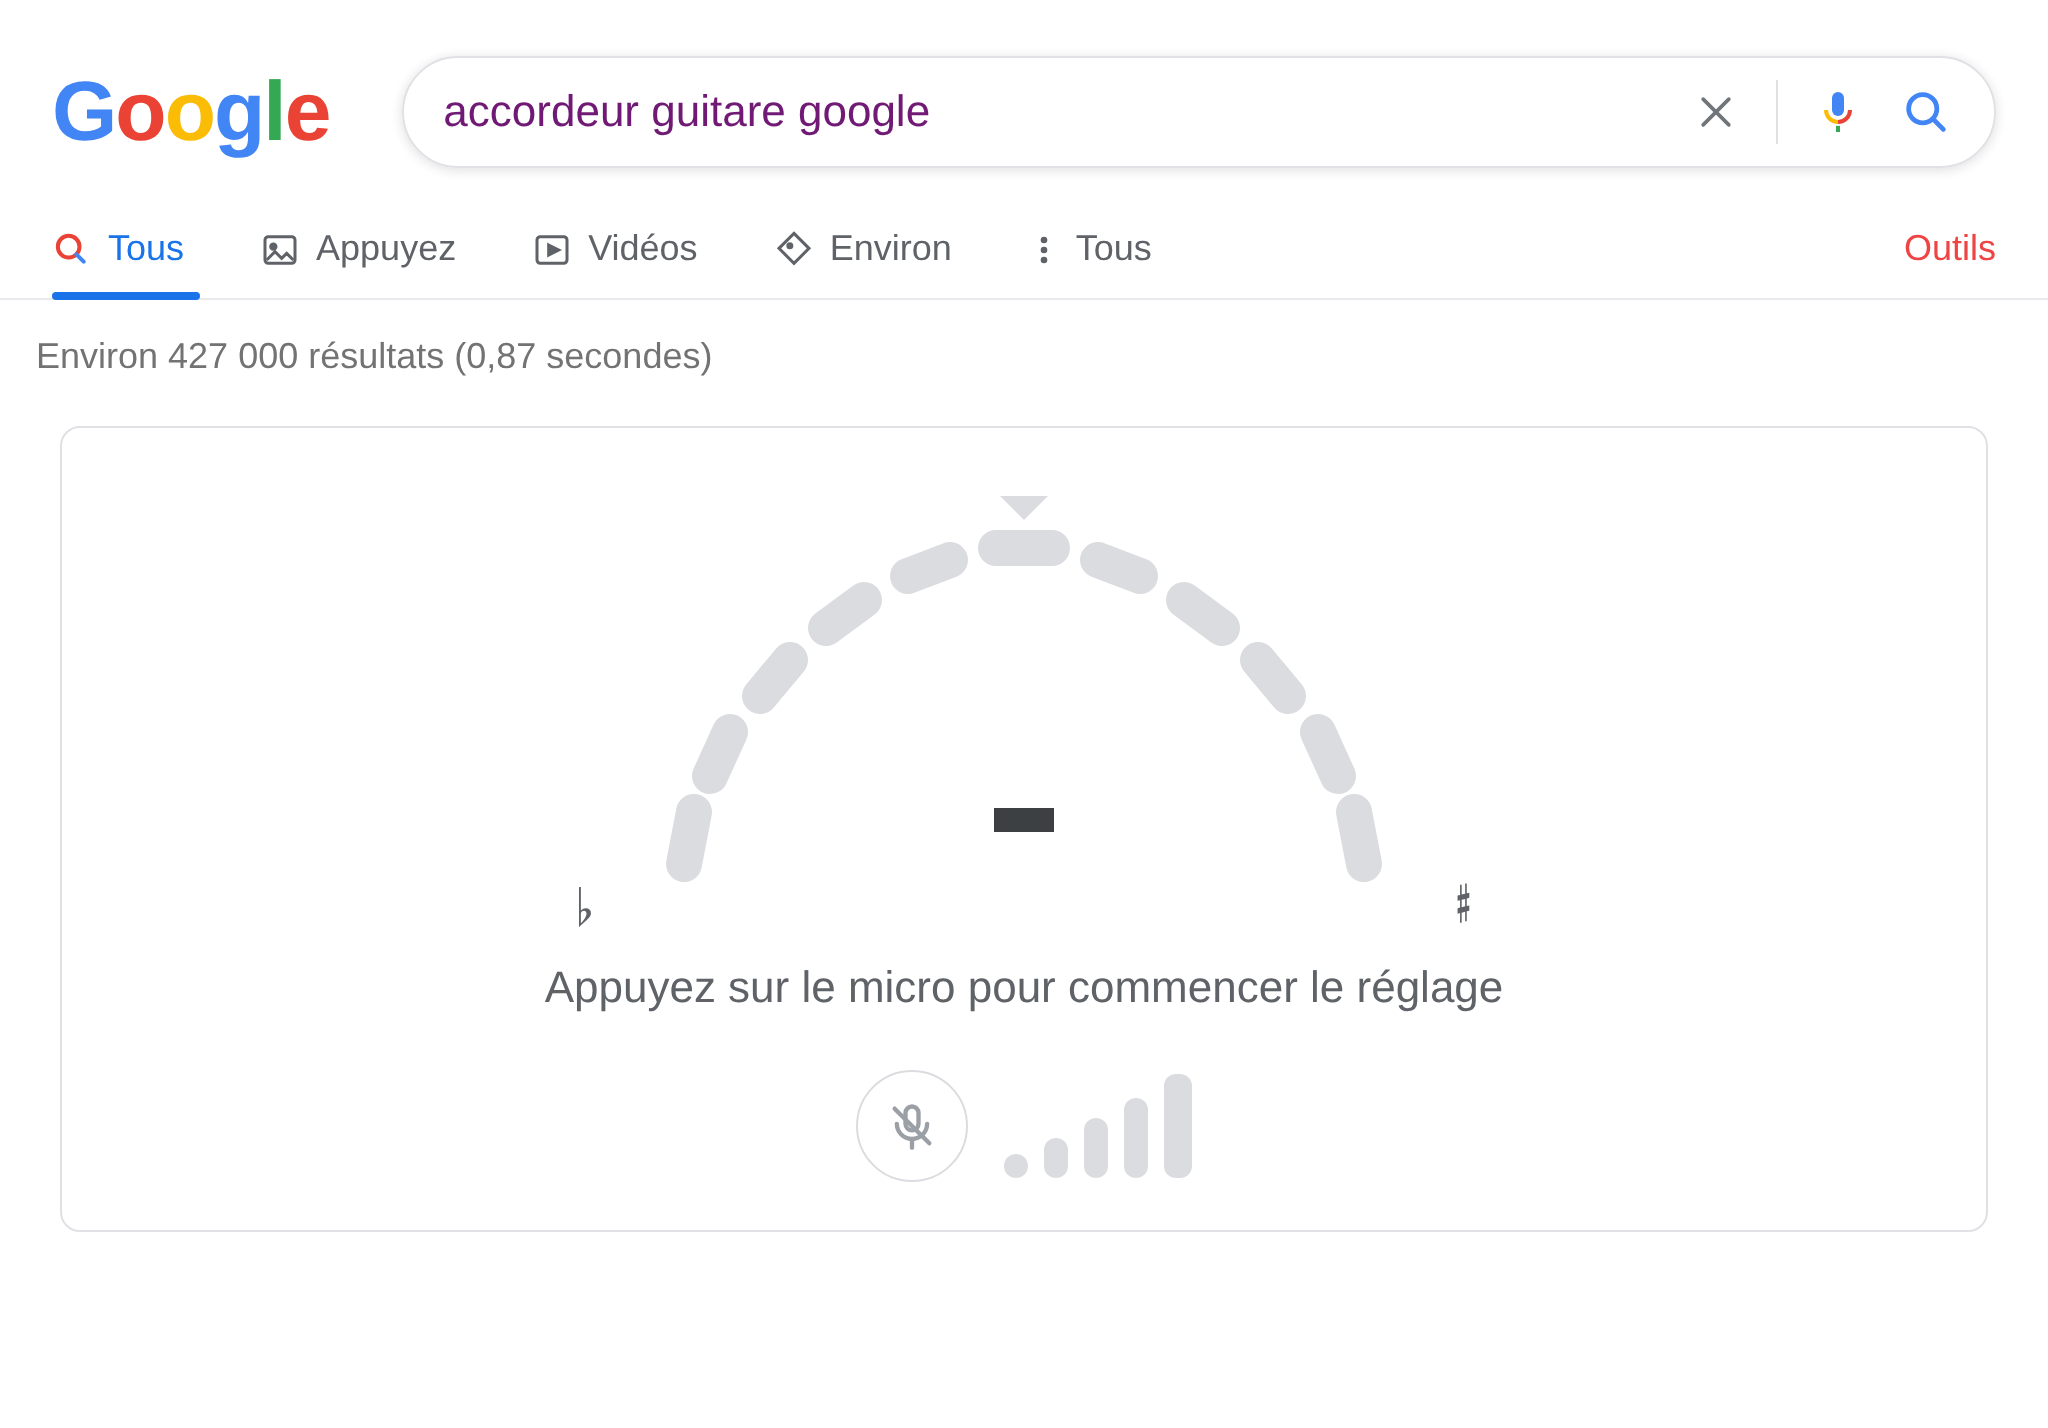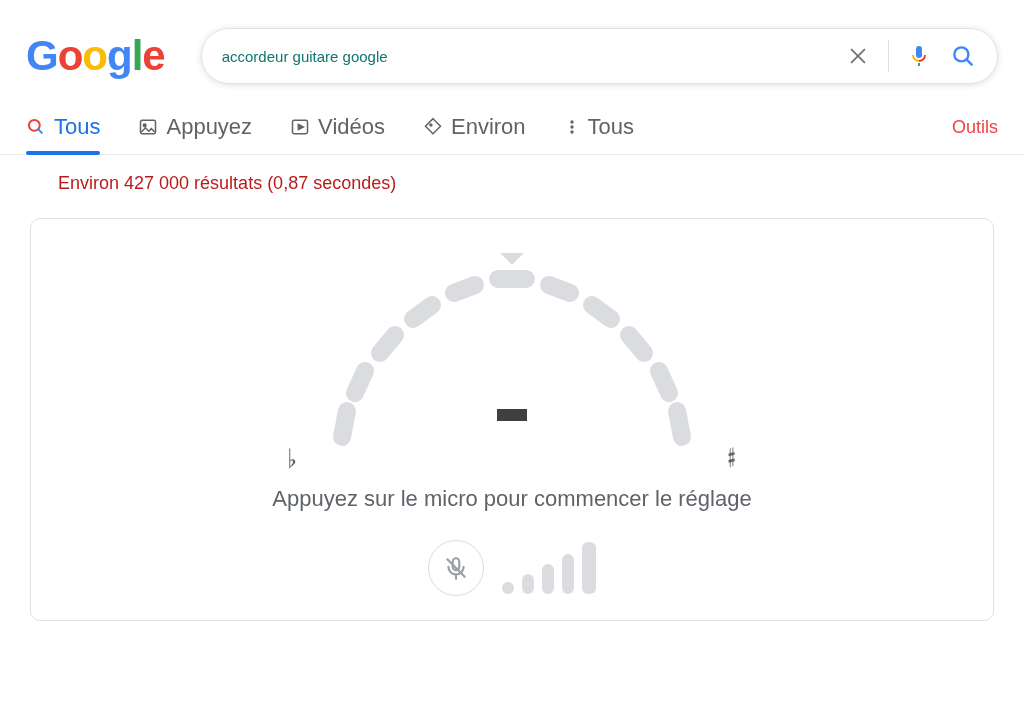--- a/index.html
+++ b/index.html
@@ -38,22 +38,22 @@
     box-shadow: 0 1px 6px rgba(32,33,36,0.15);
     display: flex;
     align-items: center;
     padding: 0 20px;
     gap: 16px;
   }
   .search-input {
     flex: 1;
     border: none;
     outline: none;
-    font-size: 15px;
-    color: #0f766e;
+    font-size: 22px;
+    color: #701a75;
     background: transparent;
   }
   .icon-btn {
     display: flex;
     align-items: center;
     justify-content: center;
     width: 28px;
     height: 28px;
     cursor: pointer;
     color: #70757a;
@@ -70,21 +70,21 @@
     align-items: center;
     padding: 30px 26px 0 26px;
     gap: 38px;
     border-bottom: 1px solid #e8eaed;
     position: relative;
   }
   .tab {
     display: flex;
     align-items: center;
     gap: 8px;
-    font-size: 22px;
+    font-size: 18px;
     color: #5f6368;
     padding-bottom: 14px;
     cursor: pointer;
   }
   .tab.active { color:#1a73e8; }
   .tab.active::after {
     content:"";
     position:absolute;
     bottom:-1px;
     height:4px;
@@ -93,22 +93,21 @@
     border-radius:2px;
     left:26px;
   }
   .tabs .spacer { flex:1; }
   .tools { font-size:18px; color:#ef4444; padding-bottom:14px; cursor:pointer; }
 
   
   .stats {
     padding: 18px 0 0 18px;
     font-size: 18px;
-    color: #b91c1c;
-    margin-left: 40px;
+    color: #737373;
   }
 
   
   .card {
     margin: 24px 30px 0 30px;
     border: 1px solid #dfe1e5;
     border-radius: 10px;
     padding: 28px 24px 24px 24px;
     display:flex;
     flex-direction:column;

